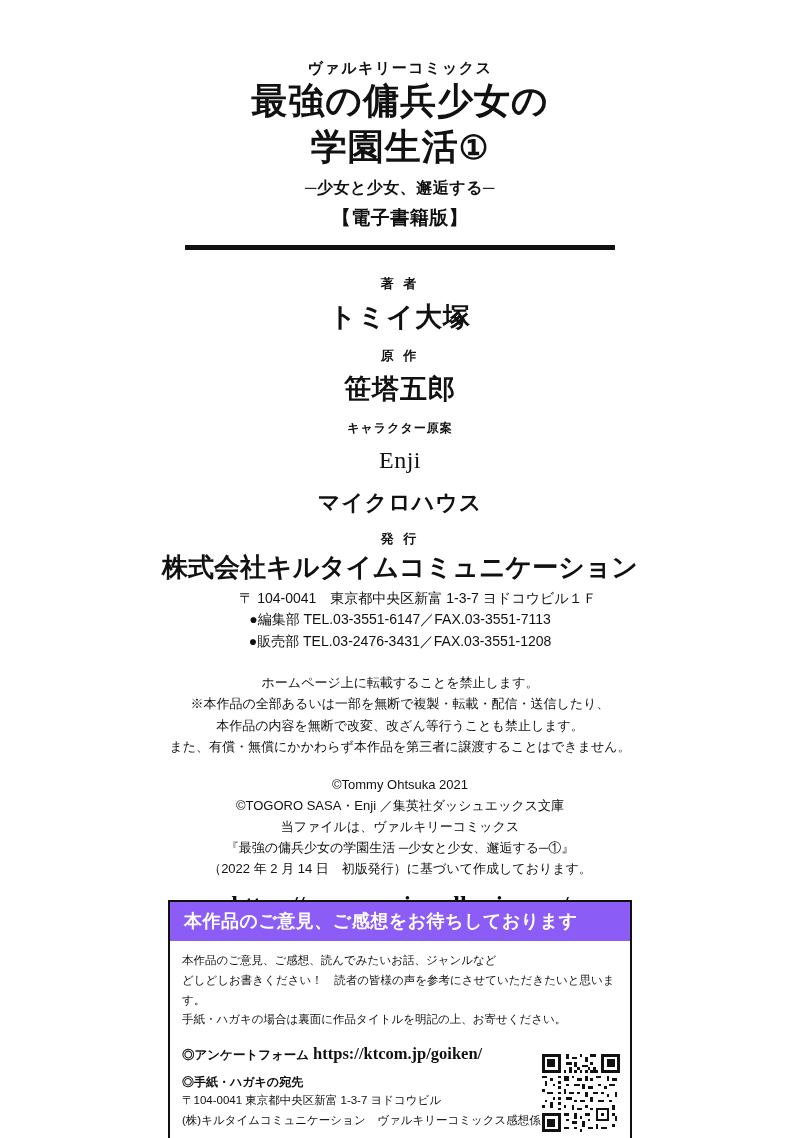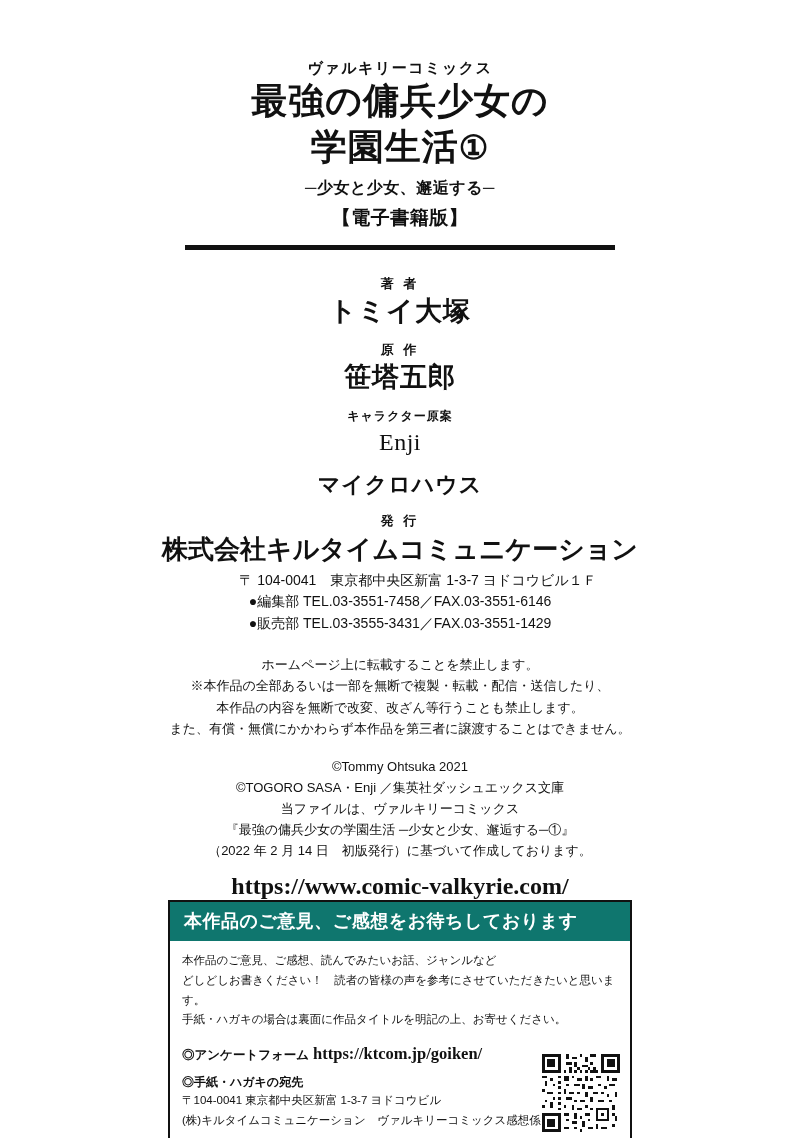--- a/index.html
+++ b/index.html
@@ -79,21 +79,21 @@
   }
   .credit-role.small {
     font-size: 12px;
     letter-spacing: 1px;
   }
   .credit-name {
     font-size: 27px;
     font-weight: bold;
     letter-spacing: 1px;
     line-height: 1.25;
-    margin-top: 2px;
+    margin-top: 8px;
   }
   .credit-name.latin {
     font-size: 24px;
     font-family: "Liberation Serif", serif;
     font-weight: normal;
     letter-spacing: 0.5px;
   }
   .credit-name.design {
     font-size: 22px;
   }
@@ -153,21 +153,21 @@
     position: absolute;
     left: 168px;
     top: 900px;
     width: 464px;
     border: 2px solid #111111;
     box-sizing: border-box;
     padding: 0;
     text-align: left;
   }
   .fb-header {
-    background: #0f766e;
+    background: #8b5cf6;
     color: #ffffff;
     font-size: 18px;
     font-weight: bold;
     letter-spacing: 0.5px;
     padding: 7px 0 8px 14px;
   }
   .fb-body {
     padding: 10px 12px 12px 12px;
     position: relative;
   }
@@ -240,22 +240,22 @@
       </div>
       <div class="credit-group">
         <div class="credit-name design">マイクロハウス</div>
       </div>
     </div>
 
     <div class="publisher">
       <div class="pub-role">発 行</div>
       <div class="pub-name">株式会社キルタイムコミュニケーション</div>
       <div class="pub-addr">〒 104-0041　東京都中央区新富 1-3-7 ヨドコウビル１Ｆ</div>
-      <div class="pub-tel">●編集部 TEL.03-3551-7458／FAX.03-3551-6146</div>
-      <div class="pub-tel">●販売部 TEL.03-3555-3431／FAX.03-3551-1429</div>
+      <div class="pub-tel">●編集部 TEL.03-3551-6147／FAX.03-3551-7113</div>
+      <div class="pub-tel">●販売部 TEL.03-2476-3431／FAX.03-3551-1208</div>
     </div>
 
     <div class="notice">
       <div>ホームページ上に転載することを禁止します。</div>
       <div>※本作品の全部あるいは一部を無断で複製・転載・配信・送信したり、</div>
       <div>本作品の内容を無断で改変、改ざん等行うことも禁止します。</div>
       <div>また、有償・無償にかかわらず本作品を第三者に譲渡することはできません。</div>
     </div>
 
     <div class="copyright">

